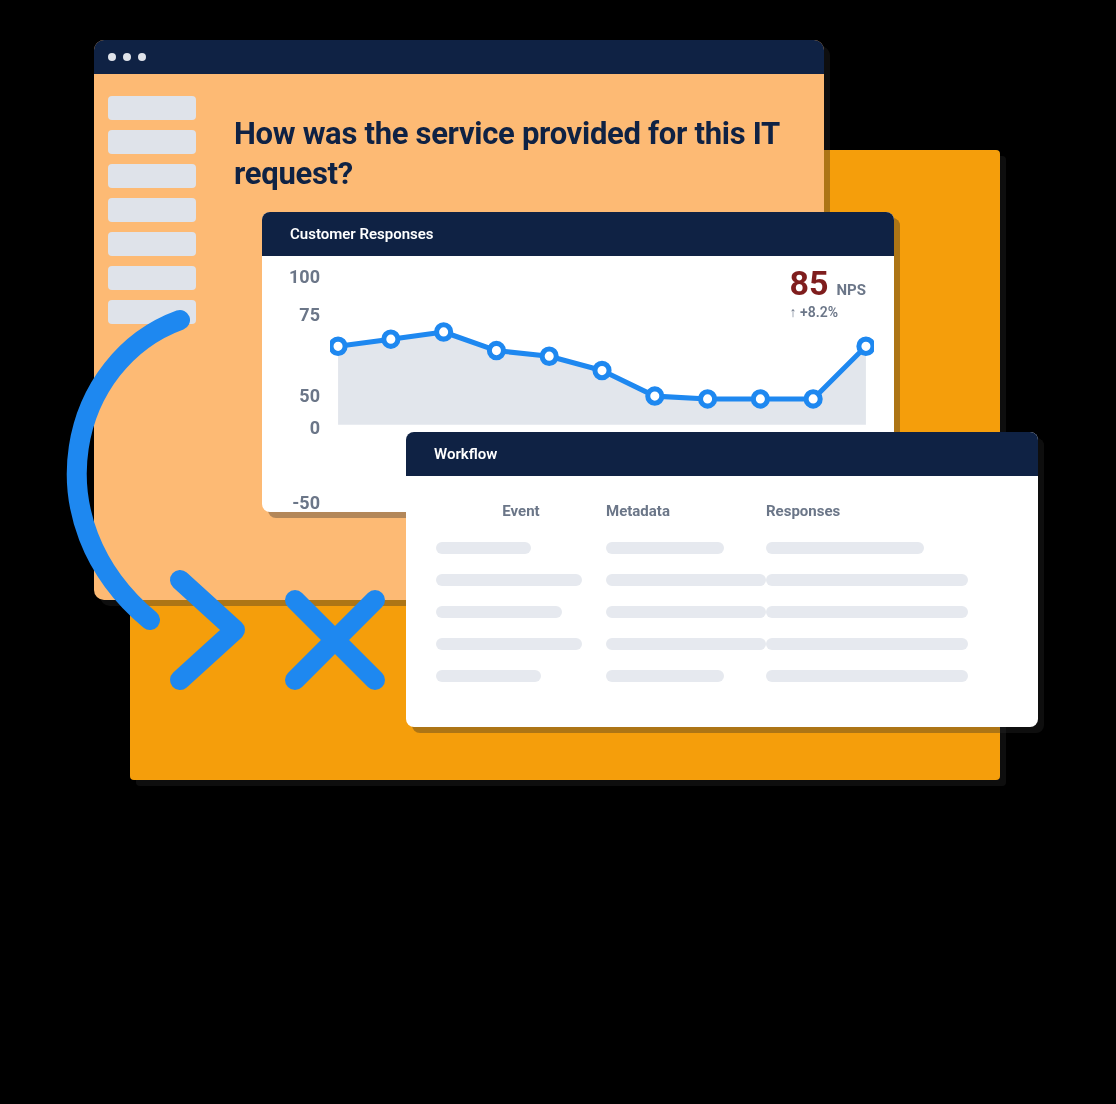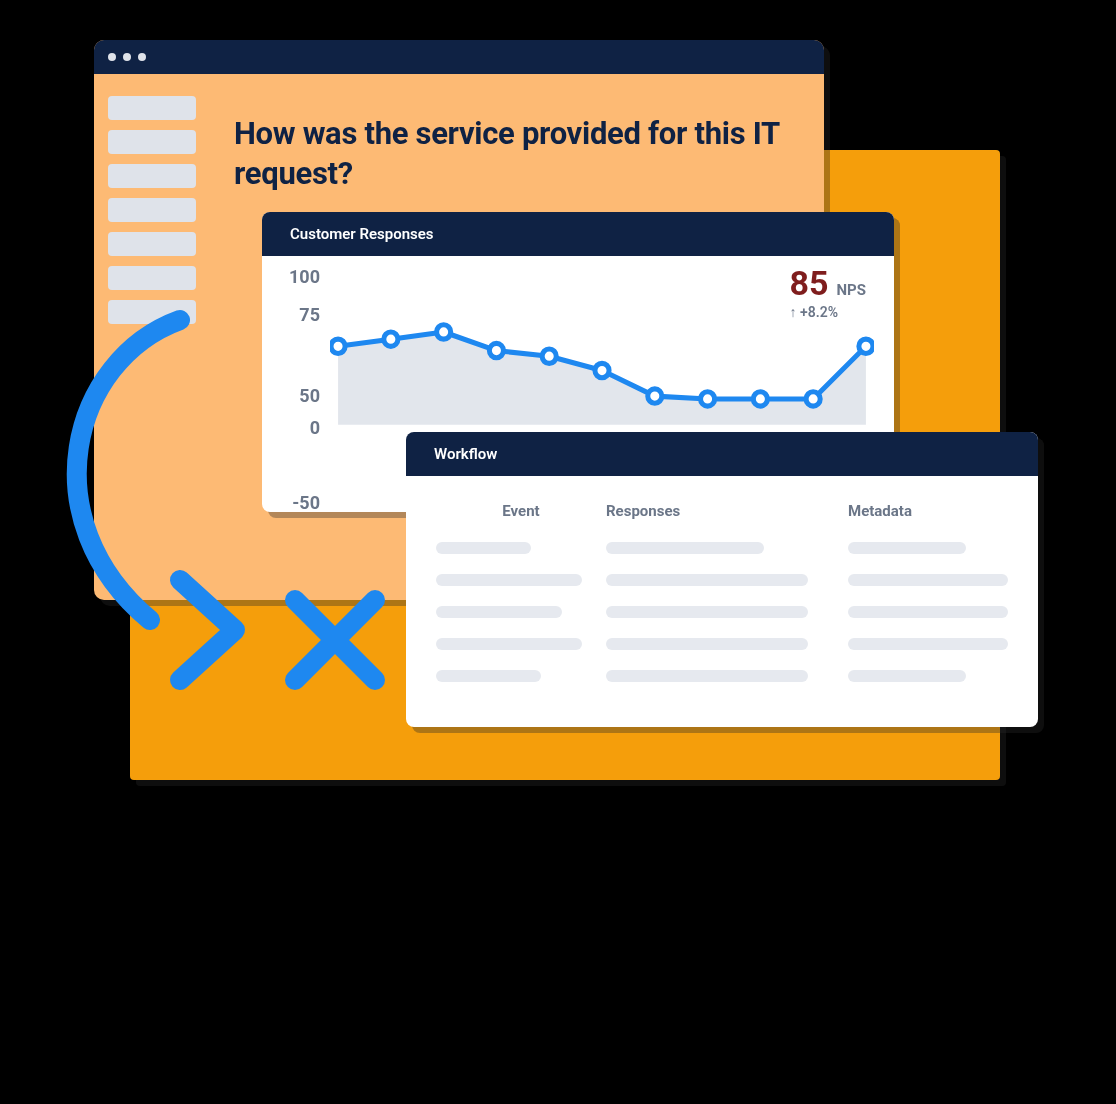--- a/index.html
+++ b/index.html
@@ -317,40 +317,40 @@
         <div class="wf-col c-event">
           <div class="wf-head">Event</div>
           <div class="wf-rows" id="wf-event">
               <div class="wf-row r1"></div>
               <div class="wf-row r2"></div>
               <div class="wf-row r3"></div>
               <div class="wf-row r4"></div>
               <div class="wf-row r5"></div>
             </div>
         </div>
+        <div class="wf-col c-meta">
+          <div class="wf-head">Metadata</div>
+          <div class="wf-rows" id="wf-meta">
+              <div class="wf-row r1"></div>
+              <div class="wf-row r2"></div>
+              <div class="wf-row r3"></div>
+              <div class="wf-row r4"></div>
+              <div class="wf-row r5"></div>
+            </div>
+        </div>
         <div class="wf-col c-resp">
           <div class="wf-head">Responses</div>
           <div class="wf-rows" id="wf-resp">
               <div class="wf-row r1"></div>
               <div class="wf-row r2"></div>
               <div class="wf-row r3"></div>
               <div class="wf-row r4"></div>
               <div class="wf-row r5"></div>
             </div>
         </div>
-        <div class="wf-col c-meta">
-          <div class="wf-head">Metadata</div>
-          <div class="wf-rows" id="wf-meta">
-              <div class="wf-row r1"></div>
-              <div class="wf-row r2"></div>
-              <div class="wf-row r3"></div>
-              <div class="wf-row r4"></div>
-              <div class="wf-row r5"></div>
-            </div>
-        </div>
       </div>
     </div>
   </div>
 
   <div class="arrow-overlay">
     <svg viewBox="0 0 360 400">
       <path class="arc-stroke" d="M 140 20 C 30 60, -10 220, 110 320"></path>
       <path class="arrow-head" d="M 140 280 L 195 330 L 140 380"></path>
       <line class="x-mark" x1="255" y1="300" x2="335" y2="380"></line>
       <line class="x-mark" x1="335" y1="300" x2="255" y2="380"></line>

